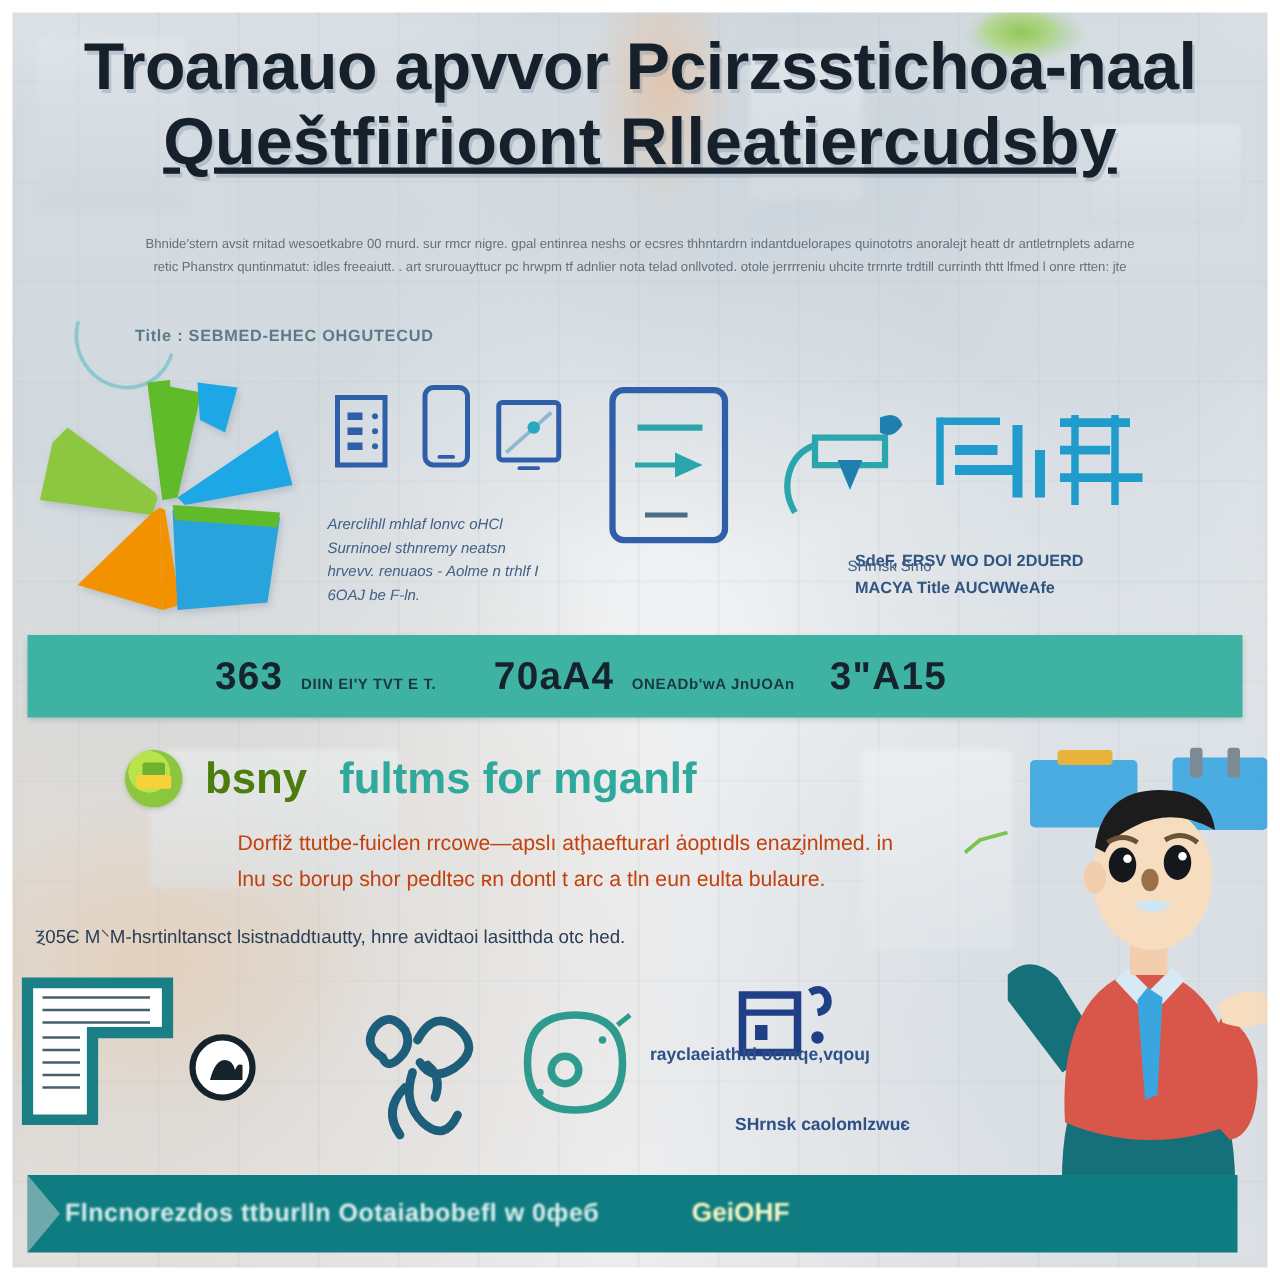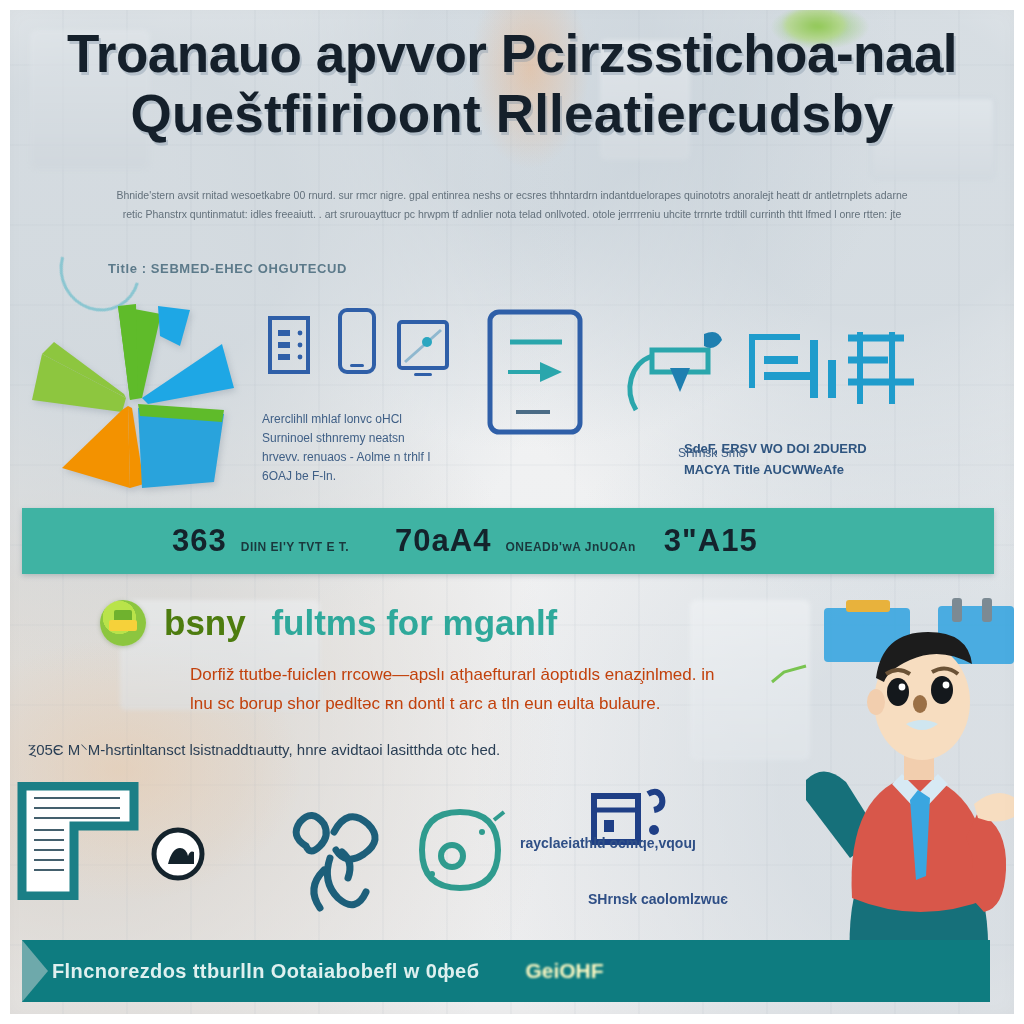--- a/index.html
+++ b/index.html
@@ -34,21 +34,21 @@
   
   .prop{position:absolute;border-radius:6px;filter:blur(2.2px);opacity:.55;}
 
   
   .title-wrap{position:absolute;left:0;top:24px;width:1024px;text-align:center;}
   .title-line{
     font-size:53px;font-weight:bold;line-height:60px;letter-spacing:-.5px;
     color:#15202b; text-shadow:2px 3px 0 rgba(120,140,160,.35);
     filter:blur(.35px);
   }
-  .title-line.l2{letter-spacing:.2px;}
+  .title-line.l2{letter-spacing:.2px;text-decoration:underline;}
 
   
   .intro{position:absolute;left:28px;top:186px;width:968px;text-align:center;
     color:#5d6b76;font-size:10.5px;line-height:19px;filter:blur(.45px);opacity:.95;}
 
   
   .sec1-label{position:absolute;left:108px;top:261px;font-size:13px;font-weight:bold;
     color:#5c7a8a;letter-spacing:.6px;filter:blur(.35px);}
   .sec1-arc{position:absolute;left:60px;top:228px;width:74px;height:78px;
     border:3px solid #7fc3cf;border-right-color:transparent;border-top-color:transparent;
@@ -88,21 +88,21 @@
   .body3{position:absolute;left:28px;top:738px;width:640px;color:#2a3f55;
     font-size:15px;line-height:24px;filter:blur(.5px);}
 
   
   .bico{position:absolute;}
   .bcap{position:absolute;color:#2f4f86;font-size:14px;line-height:26px;
     font-weight:bold;filter:blur(.55px);}
 
   
   .footer{position:absolute;left:22px;top:940px;width:968px;height:62px;
-    background:#0e7c80;display:flex;align-items:center;}
+    background:#0e7c80;display:flex;align-items:center;gap:28px;}
   .footer-txt{color:#dff0ef;font-size:20px;font-weight:bold;letter-spacing:.4px;
     filter:blur(.7px);margin-left:30px;}
   .footer-txt2{color:#fef9c3;font-size:21px;font-weight:bold;filter:blur(.8px);margin-left:46px;}
   .foot-arrow{position:absolute;left:22px;top:940px;width:0;height:0;
     border-top:31px solid transparent;border-bottom:31px solid transparent;
     border-left:26px solid rgba(190,205,205,.55);}
 
   
   .char{position:absolute;left:806px;top:598px;width:218px;height:372px;}
 
@@ -156,21 +156,21 @@
         <path fill="#f39200" d="M110 114 L112 196 L44 176 L104 118 Z"></path>
         <path fill="#f39200" d="M110 114 L112 196 L126 192 L114 116 Z"></path>
         <path fill="#29a3dc" d="M120 116 L206 122 L196 190 L124 196 Z"></path>
         <path fill="#5fbb2a" d="M120 112 L206 118 L204 130 L122 124 Z"></path>
         <path fill="#1ea7e5" d="M124 106 L204 52 L216 96 L130 112 Z"></path>
         <path fill="#1ea7e5" d="M140 14 L172 18 L162 54 L142 44 Z"></path>
       </g>
     </svg>
   </div>
 
-  <div class="icon-col" style="left:262px;top:306px;">
+  <div class="icon-col" style="left:262px;top:306px;font-style:italic;">
     <div class="icon-row">
       <svg width="58" height="70" viewBox="0 0 58 70">
         <path d="M8 8 h38 v54 h-38 z" fill="none" stroke="#2f5fa8" stroke-width="4"></path>
         <rect x="16" y="20" width="12" height="6" fill="#2f5fa8"></rect>
         <rect x="16" y="32" width="12" height="6" fill="#2f5fa8"></rect>
         <rect x="16" y="44" width="12" height="6" fill="#2f5fa8"></rect>
         <circle cx="38" cy="23" r="2.4" fill="#2f5fa8"></circle>
         <circle cx="38" cy="35" r="2.4" fill="#2f5fa8"></circle>
         <circle cx="38" cy="47" r="2.4" fill="#2f5fa8"></circle>
       </svg>

